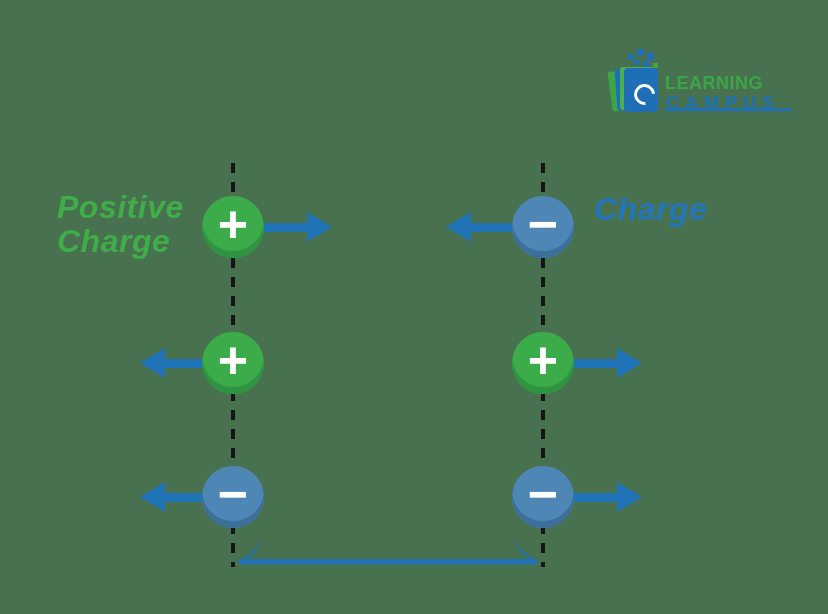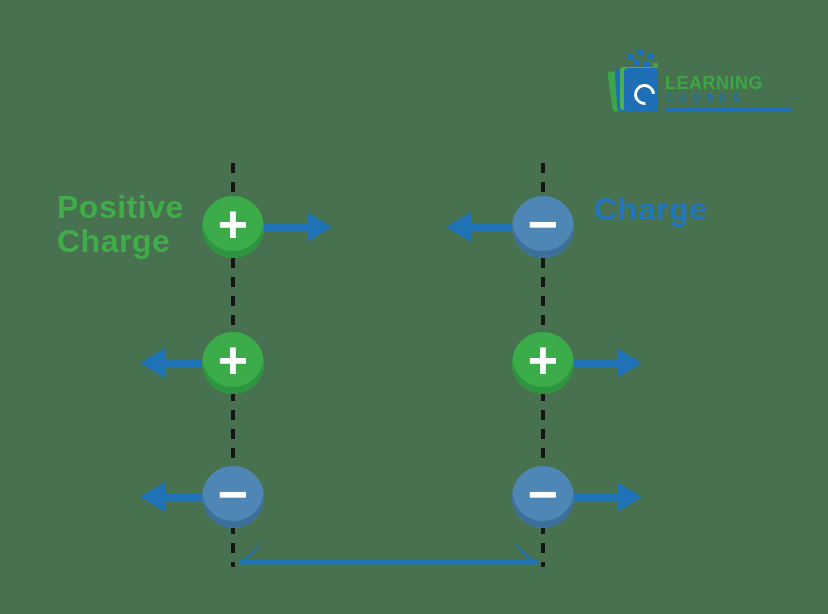--- a/index.html
+++ b/index.html
@@ -38,21 +38,21 @@
   .arrow[data-direction="left"]{flex-direction:row-reverse;}
   .arrow[data-direction="left"] .head{border-right:25px solid #2173B7;}
   .a-tl{left:262px;top:212px;width:70px}
   .a-tr{left:446px;top:212px;width:66px}
   .a-ml{left:140px;top:348px;width:66px}
   .a-mr{left:572px;top:348px;width:70px}
   .a-bl{left:140px;top:482px;width:66px}
   .a-br{left:572px;top:482px;width:70px}
 
   
-  .label{position:absolute;font-weight:bold;font-size:32px;line-height:34px;letter-spacing:.5px;z-index:4;}
+  .label{position:absolute;font-weight:bold;font-size:32px;line-height:34px;letter-spacing:.5px;z-index:4;font-style:italic;}
   .label.pos{left:57px;top:190px;color:#3FAE49;}
   .label.neg{left:594px;top:192px;color:#2476BC;}
 
   
   .distance{position:absolute;left:0;top:0;z-index:2;}
 
   
   .logo{position:absolute;left:608px;top:46px;width:188px;height:66px;z-index:4;text-align:right;}
   .logo-icon{position:absolute;left:0;top:0;width:56px;height:66px;}
   .book{position:absolute;border-radius:3px;}
@@ -65,21 +65,21 @@
     border-radius:50%;border-right-color:transparent;transform:rotate(40deg);
   }
   .px{position:absolute;}
   .px1{left:20px;top:8px;width:6px;height:6px;background:#1E6FB6;}
   .px2{left:29px;top:3px;width:7px;height:7px;background:#1E6FB6;}
   .px3{left:39px;top:7px;width:7px;height:7px;background:#1E6FB6;}
   .px4{left:26px;top:14px;width:5px;height:5px;background:#1E6FB6;}
   .px5{left:35px;top:15px;width:6px;height:6px;background:#1E6FB6;}
   .px6{left:45px;top:17px;width:5px;height:5px;background:#3CA647;}
   .brand1{position:absolute;left:57px;top:27px;font-size:18px;font-weight:bold;color:#3CA647;letter-spacing:.5px;white-space:nowrap;}
-  .brand2{position:absolute;left:58px;top:47px;font-size:10px;font-weight:bold;color:#1E6FB6;letter-spacing:6px;white-space:nowrap;}
+  .brand2{position:absolute;left:58px;top:47px;font-size:18px;font-weight:bold;color:#1E6FB6;letter-spacing:6px;white-space:nowrap;}
   .brand-rule{position:absolute;left:57px;top:62px;width:126px;height:3px;background:#1E6FB6;}
 </style>
 </head>
 <body>
 
 <div class="canvas">
 
   <div class="dash left"></div>
   <div class="dash right"></div>
 

